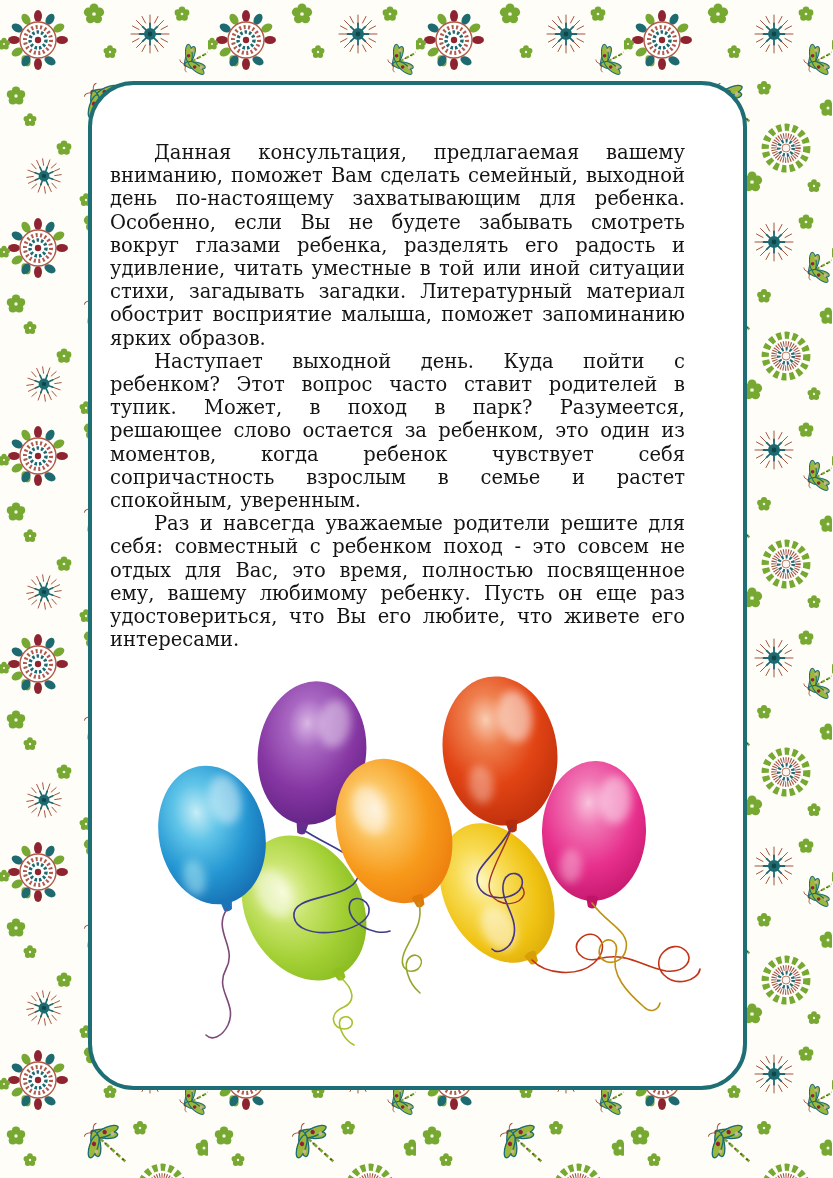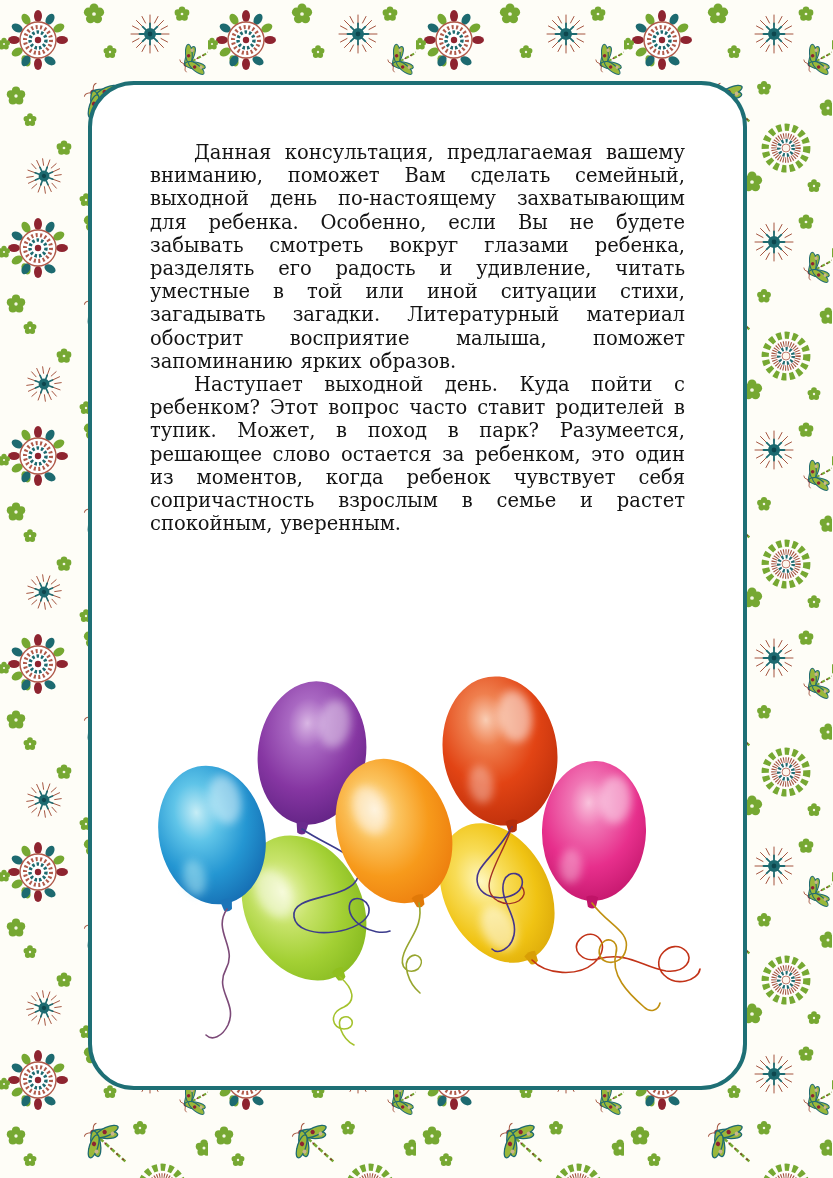--- a/index.html
+++ b/index.html
@@ -6,21 +6,21 @@
   body{
     width:833px;height:1178px;position:relative;overflow:hidden;
     background:#fefdf7;
     font-family:"DejaVu Serif","Liberation Serif",serif;
   }
   #bg{position:absolute;left:0;top:0;width:833px;height:1178px;}
   .card{
     position:absolute;left:88px;top:81px;width:659px;height:1009px;
     box-sizing:border-box;background:#ffffff;
     border:4px solid #1e6f75;border-radius:46px;
-    padding:56px 58px 0 58px;
+    padding:56px 58px 0 18px;
   }
   .text-block{position:relative;}
   .para{
     margin:0;text-indent:44px;text-align:justify;
     font-size:19.5px;line-height:23.2px;color:#141414;
     word-spacing:1.5px;
   }
   .balloons{position:absolute;left:50px;top:578px;width:562px;height:392px;}
 </style>
 </head>
@@ -134,20 +134,21 @@
       <use href="#flw" transform="translate(204,108) scale(0.9)"></use>
     </pattern>
   </defs>
   <rect width="833" height="1178" fill="url(#bgp)"></rect>
 </svg>
 
 <div class="card">
   <div class="text-block">
     <p class="para">Данная консультация, предлагаемая вашему вниманию, поможет Вам сделать семейный, выходной день по-настоящему захватывающим для ребенка. Особенно, если Вы не будете забывать смотреть вокруг глазами ребенка, разделять его радость и удивление, читать уместные в той или иной ситуации стихи, загадывать загадки. Литературный материал обострит восприятие малыша, поможет запоминанию ярких образов.</p>
     <p class="para">Наступает выходной день. Куда пойти с ребенком? Этот вопрос часто ставит родителей в тупик. Может, в поход в парк? Разумеется, решающее слово остается за ребенком, это один из моментов, когда ребенок чувствует себя сопричастность взрослым в семье и растет спокойным, уверенным.</p>
+    <p class="para">Раз и навсегда уважаемые родители решите для себя: совместный с ребенком поход - это совсем не отдых для Вас, это время, полностью посвященное ему, вашему любимому ребенку. Пусть он еще раз удостовериться, что Вы его любите, что живете его интересами.</p>
   </div>
 
   <svg class="balloons" viewBox="0 0 562 392" xmlns="http://www.w3.org/2000/svg">
     <defs>
       <radialGradient id="gBlue" cx="40%" cy="32%" r="80%">
         <stop offset="0%" stop-color="#c6edf6"></stop>
           <stop offset="26%" stop-color="#5fc4e8"></stop>
         <stop offset="58%" stop-color="#2496d2"></stop>
           <stop offset="100%" stop-color="#1160a8"></stop>
       </radialGradient>

